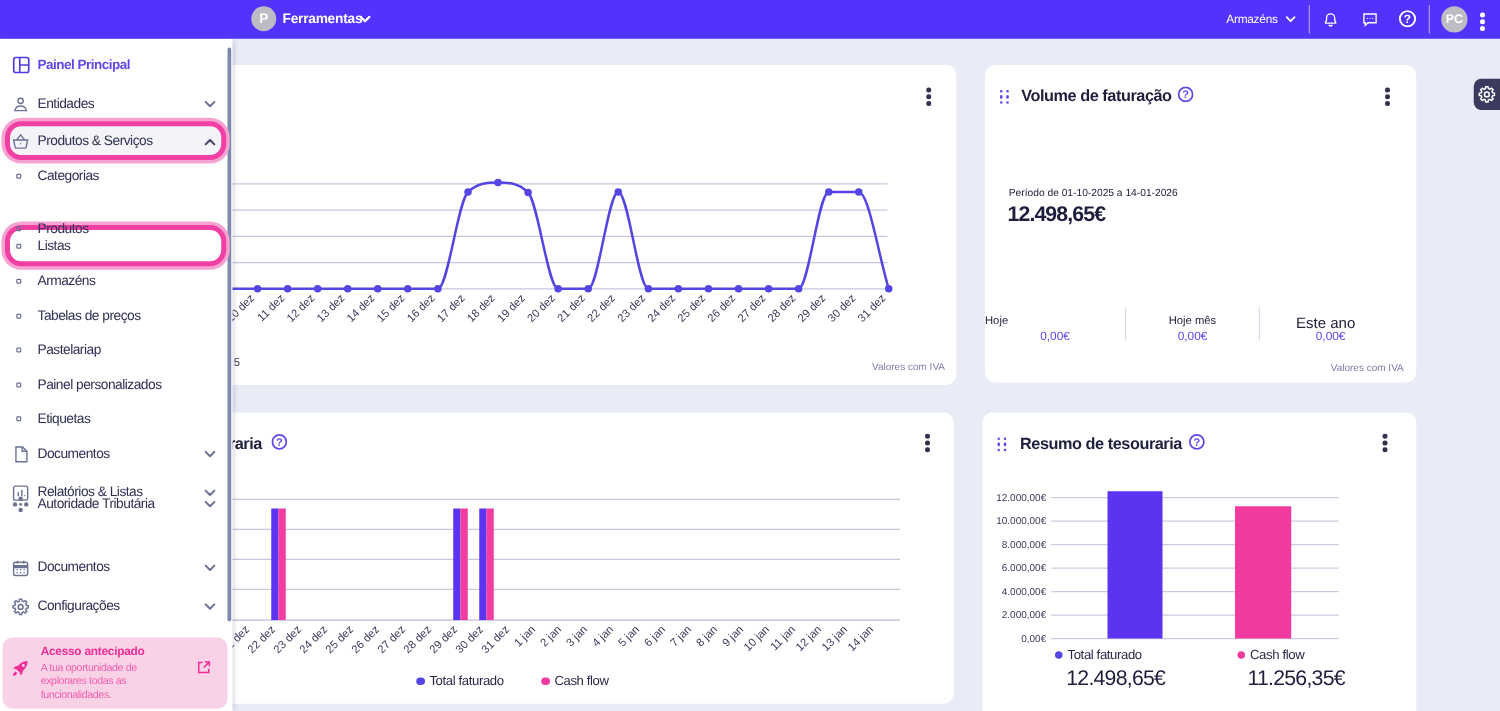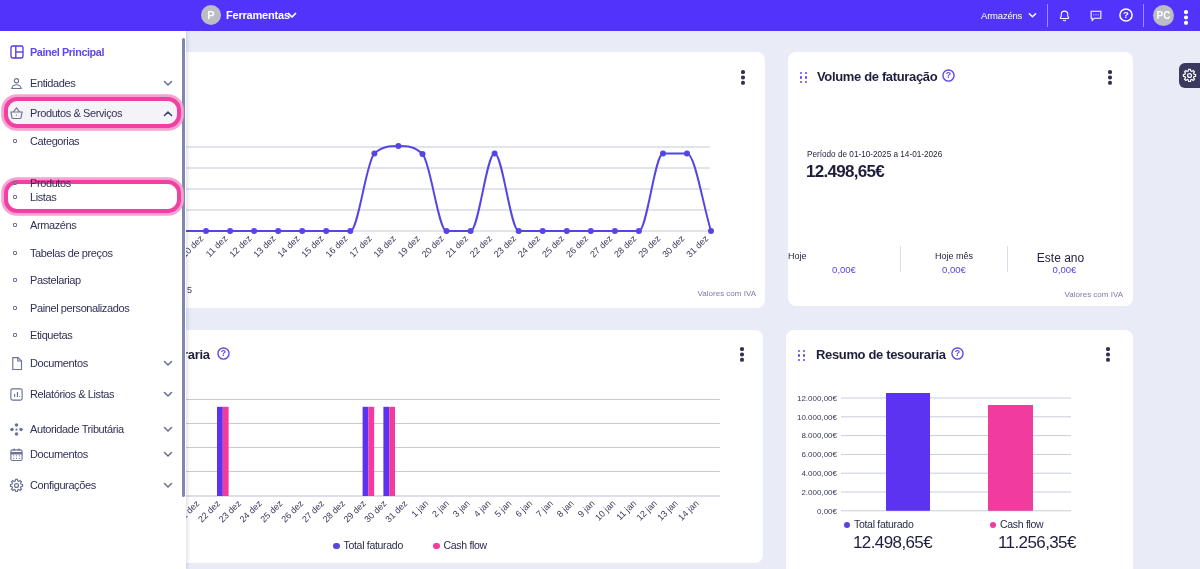--- a/index.html
+++ b/index.html
@@ -305,21 +305,21 @@
           <rect x="3" y="3" width="18" height="18" rx="2.5"></rect>
           <path d="M9 16v-5"></path>
           <path d="M13.5 16V8"></path>
           <circle cx="17" cy="15.2" r="0.9" fill="#6C7294" stroke="none"></circle>
         </svg>
         <span class="txt">Relatórios &amp; Listas</span>
         <svg class="chev" width="10" height="7" viewBox="0 0 10 7" fill="none" stroke="#6C7294" stroke-width="1.6" stroke-linecap="round" stroke-linejoin="round">
           <path d="M1.5 1.5L5 5l3.5-3.5"></path>
         </svg>
       </div>
-      <div class="mi" style="top:386px">
+      <div class="mi" style="top:360px">
         <svg class="lead" width="15" height="15" viewBox="0 0 24 24" fill="#6C7294">
           <rect x="9.2" y="2" width="5.6" height="5.6" rx="2.8"></rect>
           <rect x="9.2" y="16.4" width="5.6" height="5.6" rx="2.8"></rect>
           <rect x="2" y="9.2" width="5.6" height="5.6" rx="2.8"></rect>
           <rect x="16.4" y="9.2" width="5.6" height="5.6" rx="2.8"></rect>
           <rect x="10.2" y="10.2" width="3.6" height="3.6" rx="1.8"></rect>
         </svg>
         <span class="txt">Autoridade Tributária</span>
         <svg class="chev" width="10" height="7" viewBox="0 0 10 7" fill="none" stroke="#6C7294" stroke-width="1.6" stroke-linecap="round" stroke-linejoin="round">
           <path d="M1.5 1.5L5 5l3.5-3.5"></path>
@@ -349,20 +349,32 @@
           <circle cx="10" cy="10" r="2.6"></circle>
           <path d="M8.8 1.8h2.4l.4 2 1.5.7 1.8-1.2 1.7 1.7-1.2 1.8.7 1.5 2 .4v2.4l-2 .4-.7 1.5 1.2 1.8-1.7 1.7-1.8-1.2-1.5.7-.4 2H8.8l-.4-2-1.5-.7-1.8 1.2-1.7-1.7 1.2-1.8-.7-1.5-2-.4V8.8l2-.4.7-1.5L3.4 5.1l1.7-1.7 1.8 1.2 1.5-.7z"></path>
         </svg>
         <span class="txt">Configurações</span>
         <svg class="chev" width="10" height="7" viewBox="0 0 10 7" fill="none" stroke="#6C7294" stroke-width="1.6" stroke-linecap="round" stroke-linejoin="round">
           <path d="M1.5 1.5L5 5l3.5-3.5"></path>
         </svg>
       </div>
     </div>
   <div class="abs" style="left:182px;top:7px;width:3px;height:459px;background:#7E88AC;border-radius:2px"></div>
+  <div class="abs" style="left:2px;top:479px;width:180px;height:57px;background:#FAD2E8;border-radius:8px">
+    <svg class="abs" style="left:7px;top:17px" width="15" height="15" viewBox="0 0 24 24">
+        <path fill="#EE2D96" d="M21 3c-4.5.2-8 1.7-10.6 4.3L8.6 9.1 5 9.8 2.6 12.2l4 1.2 4 4 1.2 4 2.4-2.4.7-3.6 1.8-1.8C19.3 11 20.8 7.5 21 3zM15.5 6.6a1.9 1.9 0 1 1 0 3.8 1.9 1.9 0 0 1 0-3.8zM5.4 16.2 3 18.6l-1 3.4 3.4-1 2.4-2.4-2.4-2.4z"></path>
+      </svg>
+    <div class="abs" style="left:30.5px;top:6px;font-size:9.5px;font-weight:bold;letter-spacing:-0.2px;color:#EE2D96">Acesso antecipado</div>
+    <div class="abs" style="left:30.5px;top:18.5px;font-size:8.5px;letter-spacing:-0.3px;line-height:10.9px;color:#F060AC">A tua oportunidade de<br>explorares todas as<br>funcionalidades.</div>
+    <svg class="abs" style="left:155px;top:18px" width="12" height="12" viewBox="0 0 24 24" fill="none" stroke="#EE2D96" stroke-width="2.4">
+        <path d="M10 4H4v16h16v-6"></path>
+        <path d="M14 3h7v7"></path>
+        <path d="M21 3l-9 9"></path>
+      </svg>
+  </div>
 </div>
 
 <div id="topbar">
   <div class="abs" style="left:201px;top:5px;width:20px;height:20px;border-radius:50%;background:#BCBCC4;color:#fff;font-size:11px;font-weight:bold;text-align:center;line-height:20px">P</div>
   <div class="abs" style="left:226px;top:9px;font-size:11px;font-weight:bold;letter-spacing:-0.2px;color:#fff">Ferramentas</div>
   <svg class="abs" style="left:287px;top:12px" width="10" height="7" viewBox="0 0 10 7" fill="none" stroke="#fff" stroke-width="1.7" stroke-linecap="round" stroke-linejoin="round">
       <path d="M1.5 1.5L5 5l3.5-3.5"></path>
     </svg>
   <div class="abs" style="left:981px;top:10px;font-size:9.5px;letter-spacing:-0.2px;color:#fff">Armazéns</div>
   <svg class="abs" style="left:1028px;top:12px" width="9" height="7" viewBox="0 0 10 7" fill="none" stroke="#fff" stroke-width="1.6" stroke-linecap="round" stroke-linejoin="round">

